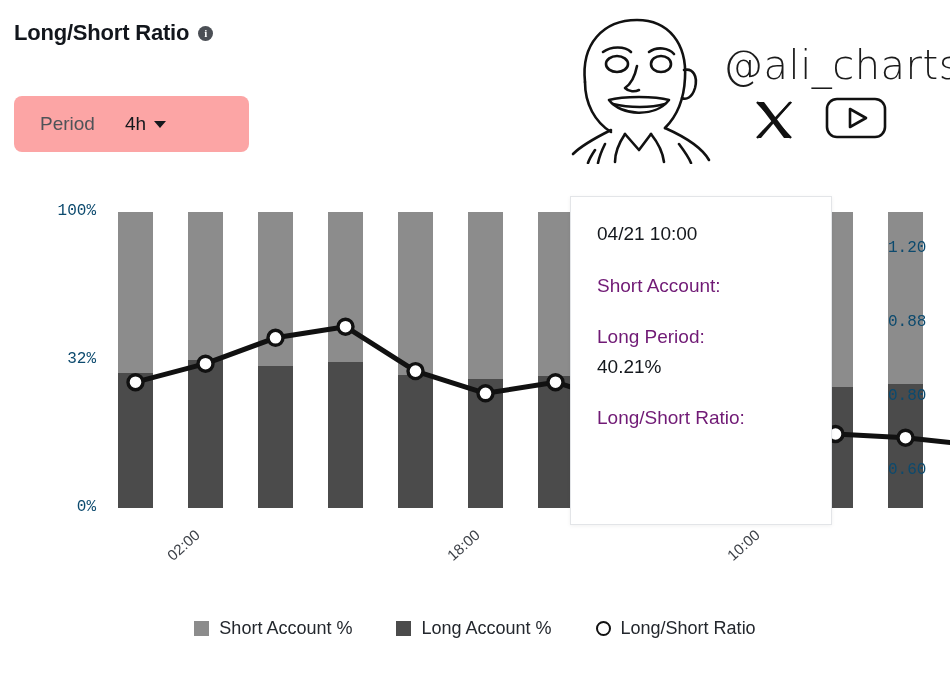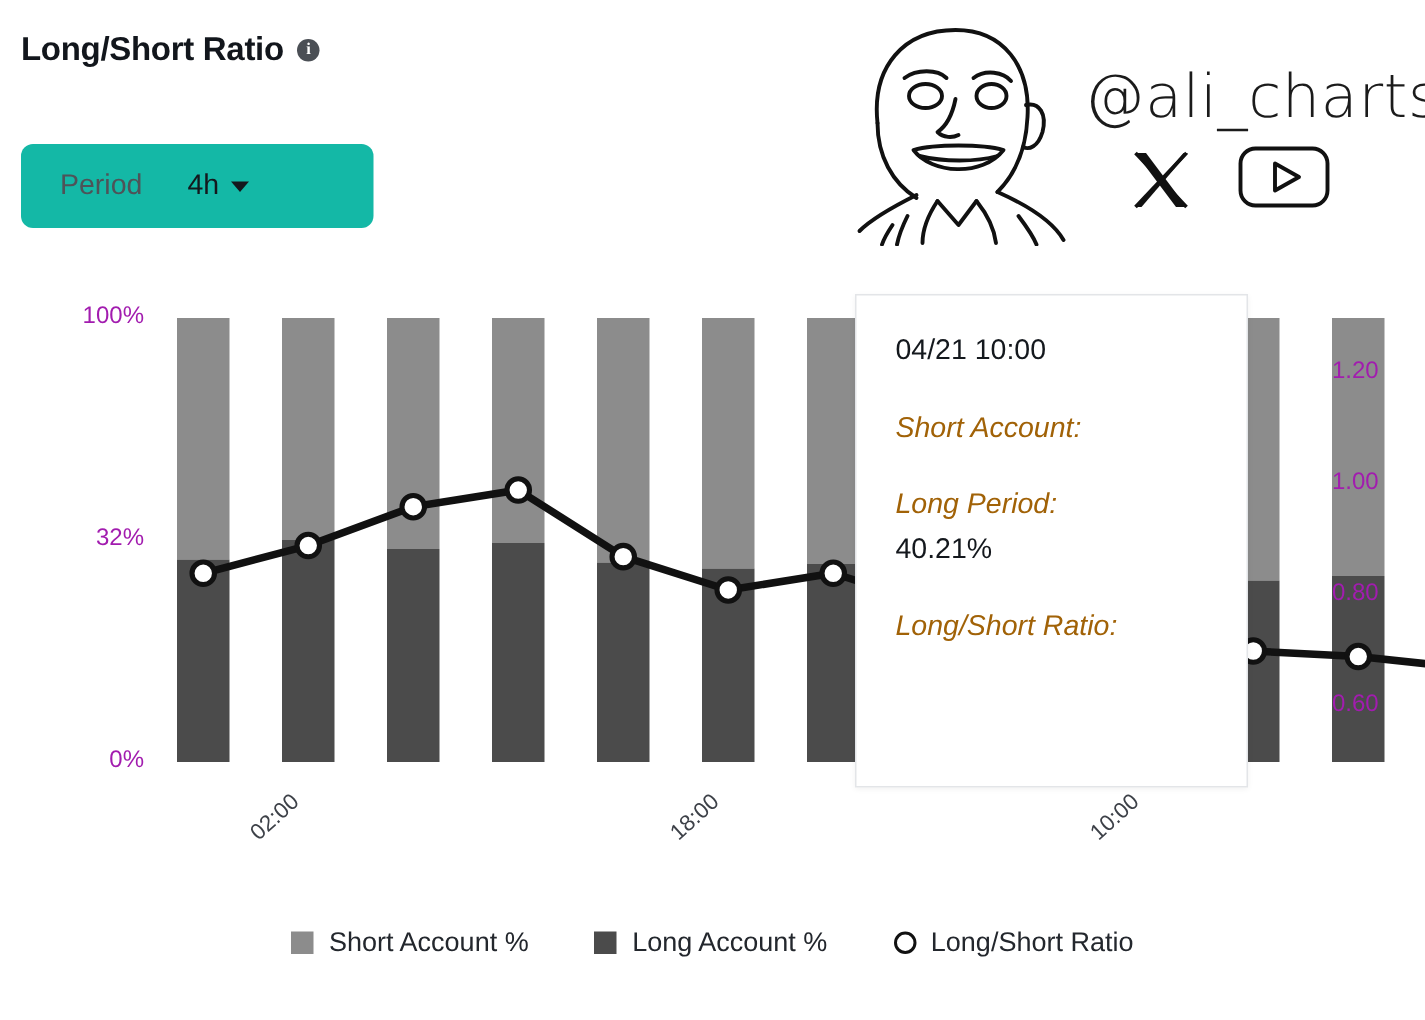--- a/index.html
+++ b/index.html
@@ -23,21 +23,21 @@
     width: 15px; height: 15px; border-radius: 50%;
     background: #4b4f55; color: #fff;
     font-size: 11px; font-weight: bold; font-family: "Liberation Serif", serif;
     display: flex; align-items: center; justify-content: center;
     line-height: 1;
   }
 
   .period-box {
     position: absolute; left: 14px; top: 96px;
     width: 235px; height: 56px;
-    background: #14b8a6; border-radius: 8px;
+    background: #fca5a5; border-radius: 8px;
     display: flex; align-items: center;
   }
   .period-label { margin-left: 26px; font-size: 19px; color: #4e5358; }
   .period-value { margin-left: 30px; font-size: 19px; color: #14181d; font-weight: 500; }
   .caret {
     margin-left: 8px;
     width: 0; height: 0;
     border-left: 6px solid transparent;
     border-right: 6px solid transparent;
     border-top: 7px solid #14181d;
@@ -47,22 +47,22 @@
   .watermark { position: absolute; left: 555px; top: 4px; width: 395px; height: 160px; }
   .wm-handle {
     position: absolute; left: 168px; top: 38px;
     font-size: 40px; color: #1b1b1b; letter-spacing: 0.5px;
     font-family: "DejaVu Sans", sans-serif; font-weight: 300;
   }
 
   
   .chart { position: absolute; left: 0; top: 180px; width: 950px; height: 420px; }
   .axis-label {
-    position: absolute; font-size: 16px; color: #a21caf;
-    font-family: Liberation Sans, sans-serif;
+    position: absolute; font-size: 16px; color: #0c4a6e;
+    font-family: Liberation Mono, monospace;
   }
   .y-left { text-align: right; width: 68px; left: 28px; }
   .y-right { text-align: left; left: 888px; }
 
   .plot { position: absolute; left: 0; top: 0; width: 950px; height: 420px; }
   .bar { position: absolute; }
   .bar-short { background: #8c8c8c; }
   .bar-long  { background: #4b4b4b; }
 
   .xtick {
@@ -74,21 +74,21 @@
   
   .tooltip {
     position: absolute; left: 570px; top: 196px;
     width: 262px; height: 329px;
     background: #ffffff; border: 1px solid #e3e5e8;
     box-shadow: 0 1px 4px rgba(0,0,0,0.06);
     padding: 26px 0 0 26px;
   }
   .tt-time { font-size: 19px; color: #14181d; font-weight: 500; margin-bottom: 26px; }
   .tt-group { margin-bottom: 22px; }
-  .tt-key { font-size: 19px; color: #a16207; line-height: 1.55; font-style: italic; }
+  .tt-key { font-size: 19px; color: #701a75; line-height: 1.55; }
   .tt-val { font-size: 19px; color: #14181d; line-height: 1.55; }
 
   
   .legend {
     position: absolute; left: 0; top: 618px; width: 950px;
     display: flex; align-items: center; justify-content: center; gap: 44px;
   }
   .lg-item { display: flex; align-items: center; gap: 10px; }
   .lg-swatch { width: 15px; height: 15px; }
   .lg-circle {
@@ -196,21 +196,21 @@
         </svg>
       </div>
     <div id="axes-left">
         <div class="axis-label y-left" style="top: 318px;">0%</div>
         <div class="axis-label y-left" style="top: 170px;">32%</div>
         <div class="axis-label y-left" style="top: 22px;">100%</div>
       </div>
     <div id="axes-right">
         <div class="axis-label y-right" style="top: 281px;">0.60</div>
         <div class="axis-label y-right" style="top: 207px;">0.80</div>
-        <div class="axis-label y-right" style="top: 133px;">1.00</div>
+        <div class="axis-label y-right" style="top: 133px;">0.88</div>
         <div class="axis-label y-right" style="top: 59px;">1.20</div>
       </div>
     <div id="xticks">
         <div class="xtick" style="left: 153.5px; top: 346px;">02:00</div>
         <div class="xtick" style="left: 433.5px; top: 346px;">18:00</div>
         <div class="xtick" style="left: 713.5px; top: 346px;">10:00</div>
       </div>
   </div>
 
   <div class="tooltip">

